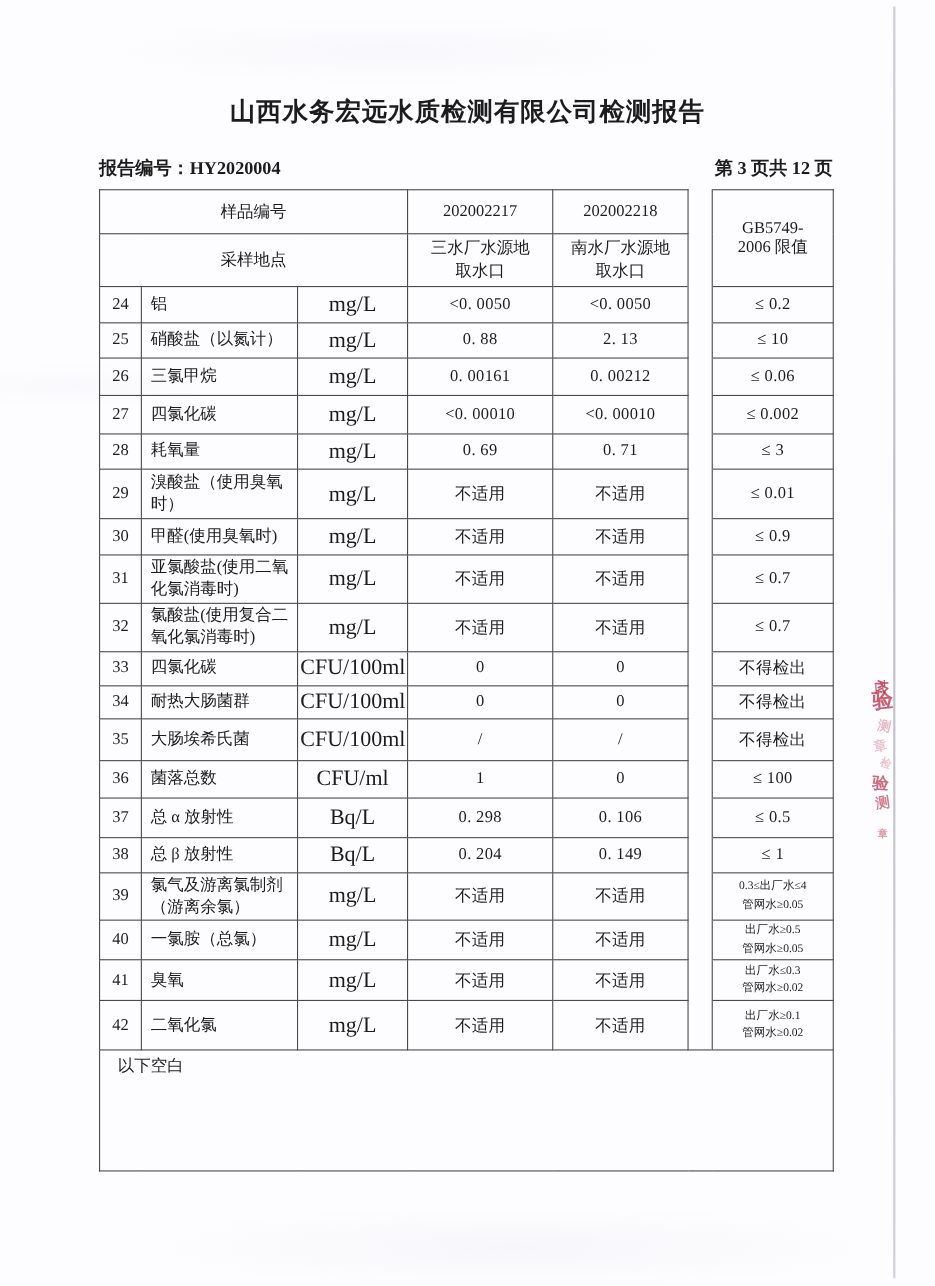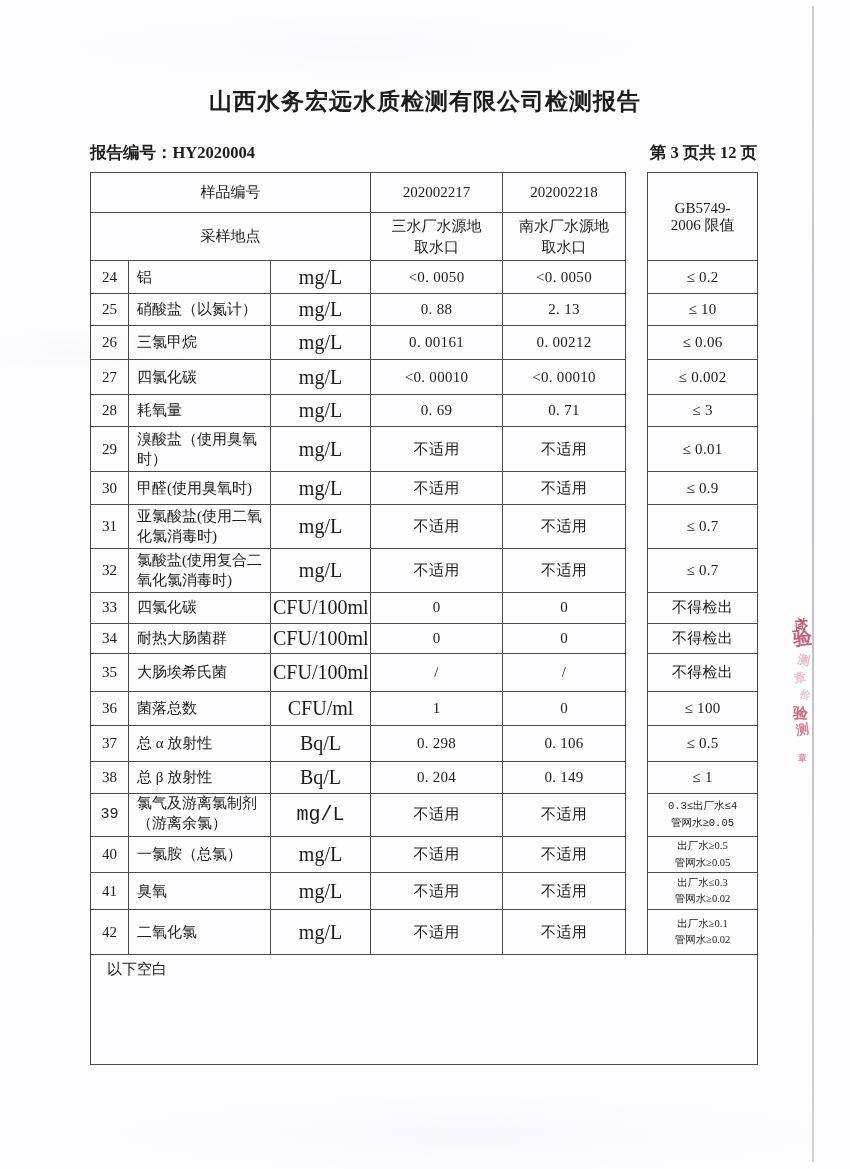--- a/index.html
+++ b/index.html
@@ -230,21 +230,21 @@
         </tr>
         <tr style="height: 32px; padding-left: 16px;">
           <td class="no">38</td>
           <td class="name">总 β 放射性</td>
           <td class="unit">Bq/L</td>
           <td class="v1">0. 204</td>
           <td class="v2">0. 149</td>
           <td class="gap"></td>
           <td class="limit">≤ 1</td>
         </tr>
-        <tr style="height: 42px; font-family: Liberation Mono, monospace;">
+        <tr style="height: 42px;">
           <td class="no">39</td>
           <td class="name">氯气及游离氯制剂
 （游离余氯）</td>
           <td class="unit">mg/L</td>
           <td class="v1">不适用</td>
           <td class="v2">不适用</td>
           <td class="gap"></td>
           <td class="limit sm">
             <div>0.3≤出厂水≤4</div>
             <div>管网水≥0.05</div>

